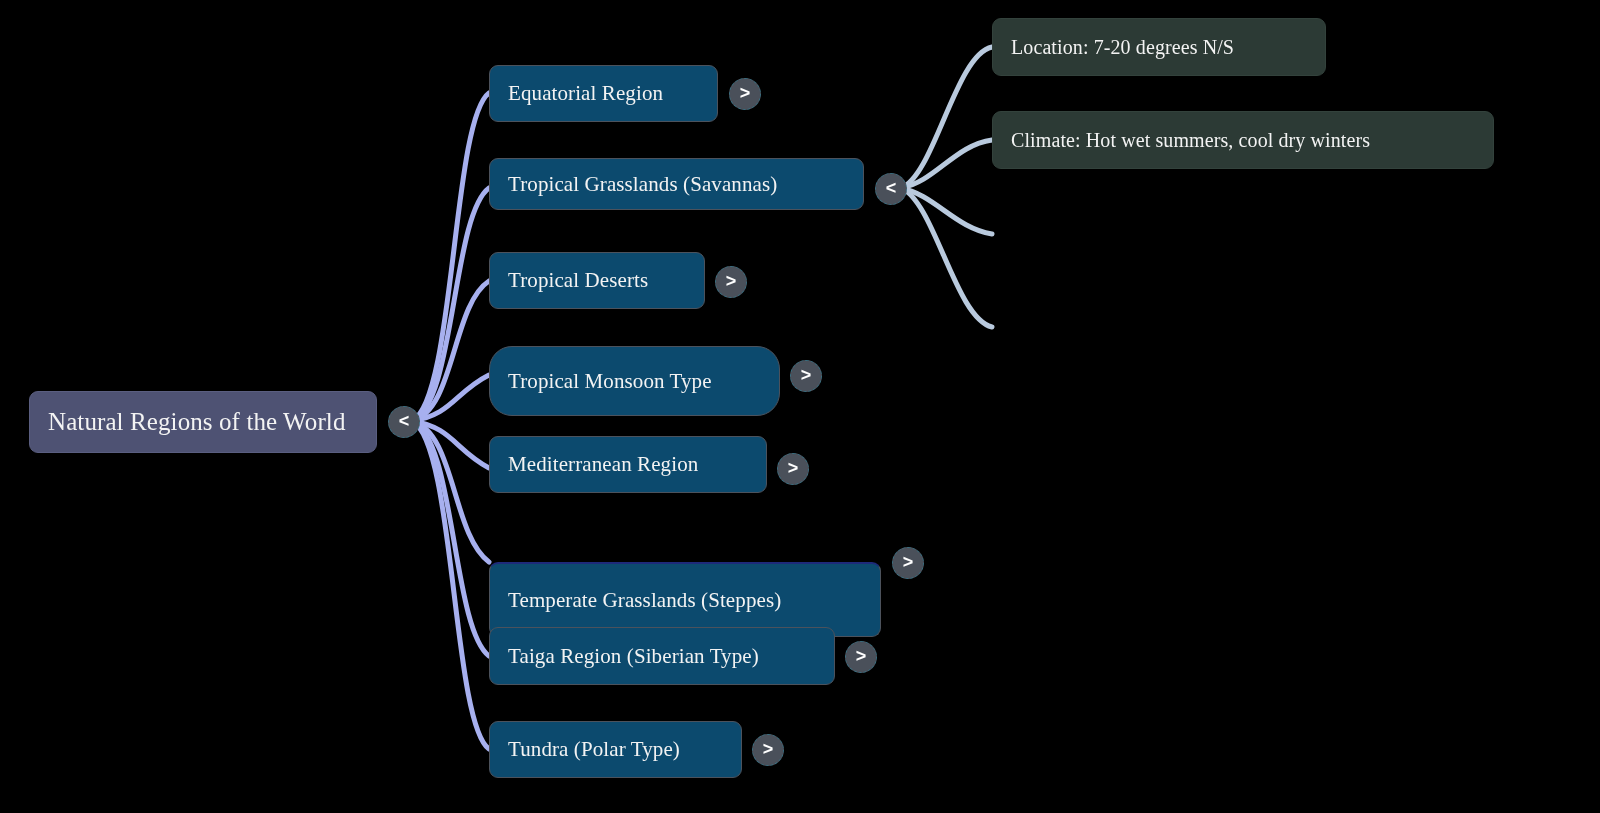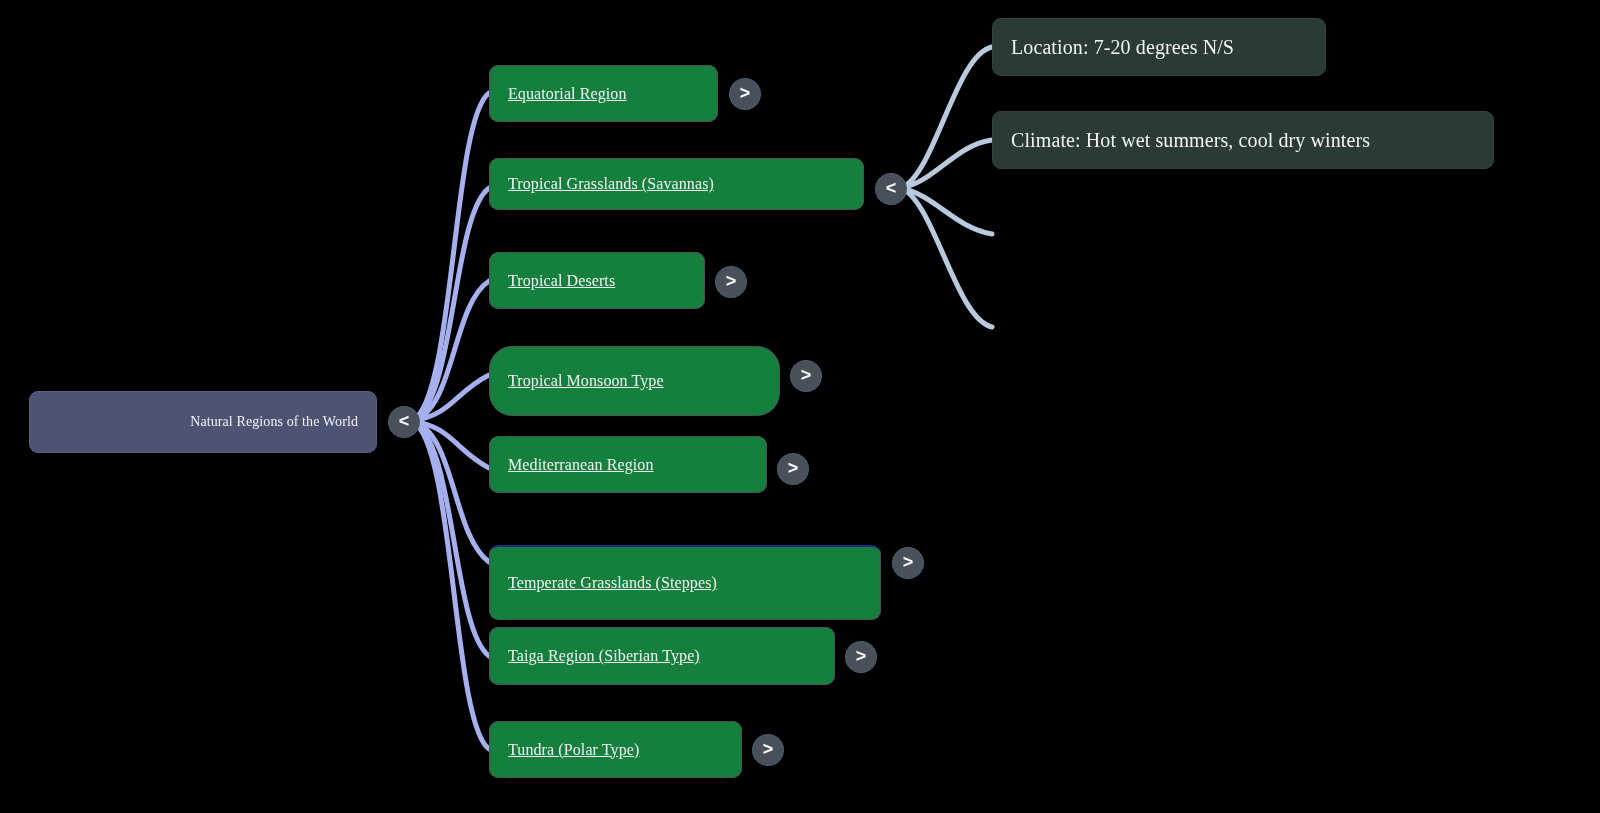--- a/index.html
+++ b/index.html
@@ -30,29 +30,27 @@
     display: flex;
     align-items: center;
     border-radius: 9px;
     color: #f3f3f3;
     white-space: nowrap;
     padding: 4px 18px;
     letter-spacing: 0.1px;
   }
   .node-root {
     background: #4e5273;
-    font-size: 14px;
+    font-size: 25px;
     border: 1px solid #5a5e80;
-    justify-content: flex-end;
   }
   .node-l1 {
-    background: #15803d;
-    font-size: 16px;
+    background: #0c4a6e;
+    font-size: 21px;
     border: 1px solid #4c525c;
-    text-decoration: underline;
   }
   .node-l2 {
     background: #2c3a35;
     font-size: 20px;
     border: 1px solid #33423c;
   }
   .node-selected {
     border-top: 2px solid #1e2a7a;
   }
   .toggle {
@@ -134,21 +132,21 @@
     <span>&gt;</span>
   </div>
 
   <div class="node node-l1" style="left:489px; top:436px; width:278px; height:57px;">
     <span>Mediterranean Region</span>
   </div>
   <div class="toggle" style="left:777px; top:453px;">
     <span>&gt;</span>
   </div>
 
-  <div class="node node-l1 node-selected" style="left:489px; top:545px; width:392px; height:75px;text-align:center;">
+  <div class="node node-l1 node-selected" style="left:489px; top:562px; width:392px; height:75px;text-align:center;">
     <span>Temperate Grasslands (Steppes)</span>
   </div>
   <div class="toggle" style="left:892px; top:547px;">
     <span>&gt;</span>
   </div>
 
   <div class="node node-l1" style="left:489px; top:627px; width:346px; height:58px;">
     <span>Taiga Region (Siberian Type)</span>
   </div>
   <div class="toggle" style="left:845px; top:641px;">

